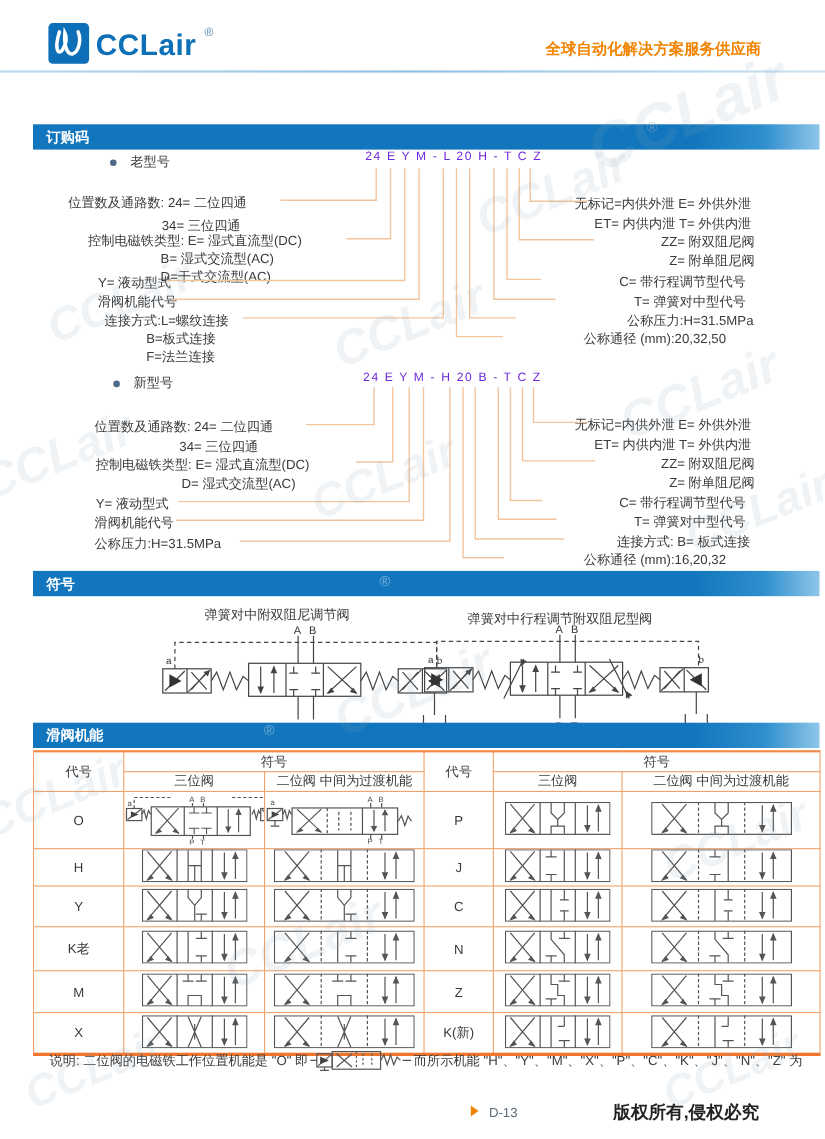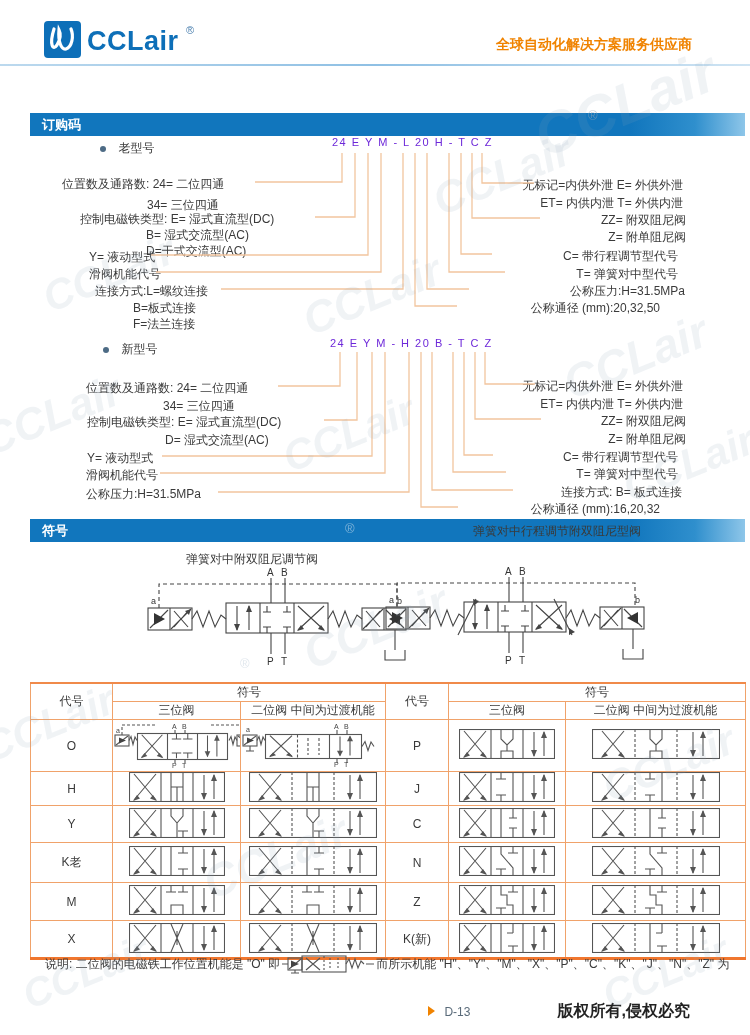--- a/index.html
+++ b/index.html
@@ -145,21 +145,21 @@
   <span class="abs lbl" style="right:67px;top:396px;">ET= 内供内泄   T= 外供内泄</span>
   <span class="abs lbl" style="right:64px;top:413px;">ZZ= 附双阻尼阀</span>
   <span class="abs lbl" style="right:64px;top:431px;">Z= 附单阻尼阀</span>
   <span class="abs lbl" style="right:72px;top:449px;">C= 带行程调节型代号</span>
   <span class="abs lbl" style="right:72px;top:466px;">T=  弹簧对中型代号</span>
   <span class="abs lbl" style="right:68px;top:484px;">连接方式: B= 板式连接</span>
   <span class="abs lbl" style="right:90px;top:501px;">公称通径 (mm):16,20,32</span>
 
   <div class="bar" style="top:519px;">符号</div>
   <div class="abs lbl" style="left:186px;top:551px;">弹簧对中附双阻尼调节阀</div>
-  <div class="abs lbl" style="left:425px;top:523px;margin-left:48px;">弹簧对中行程调节附双阻尼型阀</div>
+  <div class="abs lbl" style="left:425px;top:554px;">弹簧对中行程调节附双阻尼型阀</div>
   <div class="abs" style="left:140px;top:566px;" id="sym-left"><svg width="335" height="102" viewBox="0 0 335 102">
     <path d="M19 42 V18 H257 V42" stroke="#444" stroke-width="1.1" fill="none" stroke-dasharray="4 3"></path>
     <rect x="8" y="42" width="44" height="22" stroke="#444" stroke-width="1.1" fill="none"></rect>
         <path d="M30 42 V64" stroke="#444" stroke-width="1.1" fill="none"></path>
     <path d="M10 62 L28 44" stroke="#444" stroke-width="1.1" fill="none"></path>
         <polygon points="14,47 25,53 14,59" fill="#333"></polygon>
     <path d="M34 45 L48 61 M48 45 L34 61 M31 63 L51 43" stroke="#444" stroke-width="1.1" fill="none"></path>
         <polygon points="51,43 45,45 49,49" fill="#444"></polygon>
     <polyline points="52,53 57,45 63,61 69,45 75,61 81,49 86,53" stroke="#444" stroke-width="1.1" fill="none"></polyline>
     <rect x="86" y="37" width="102" height="30" stroke="#444" stroke-width="1.1" fill="none"></rect>
@@ -219,20 +219,21 @@
       <polygon points="95,34 101,36 96,41" fill="#444"></polygon>
         <polygon points="191,70 197,67 191,63" fill="#444"></polygon>
     <text x="127" y="10" font-size="10" fill="#333">A</text>
     <text x="141" y="10" font-size="10" fill="#333">B</text>
     <text x="127" y="99" font-size="10" fill="#333">P</text>
     <text x="141" y="99" font-size="10" fill="#333">T</text>
     <text x="11" y="38" font-size="9" fill="#333">a</text>
     <text x="257" y="38" font-size="9" fill="#333">b</text>
   </svg></div>
 
+  <div class="bar" style="top:657px;">滑阀机能</div>
 
   <table class="spool">
     <colgroup>
       <col style="width:82px">
         <col style="width:128px">
         <col style="width:145px">
       <col style="width:63px">
         <col style="width:117px">
         <col style="width:180px">
     </colgroup>

